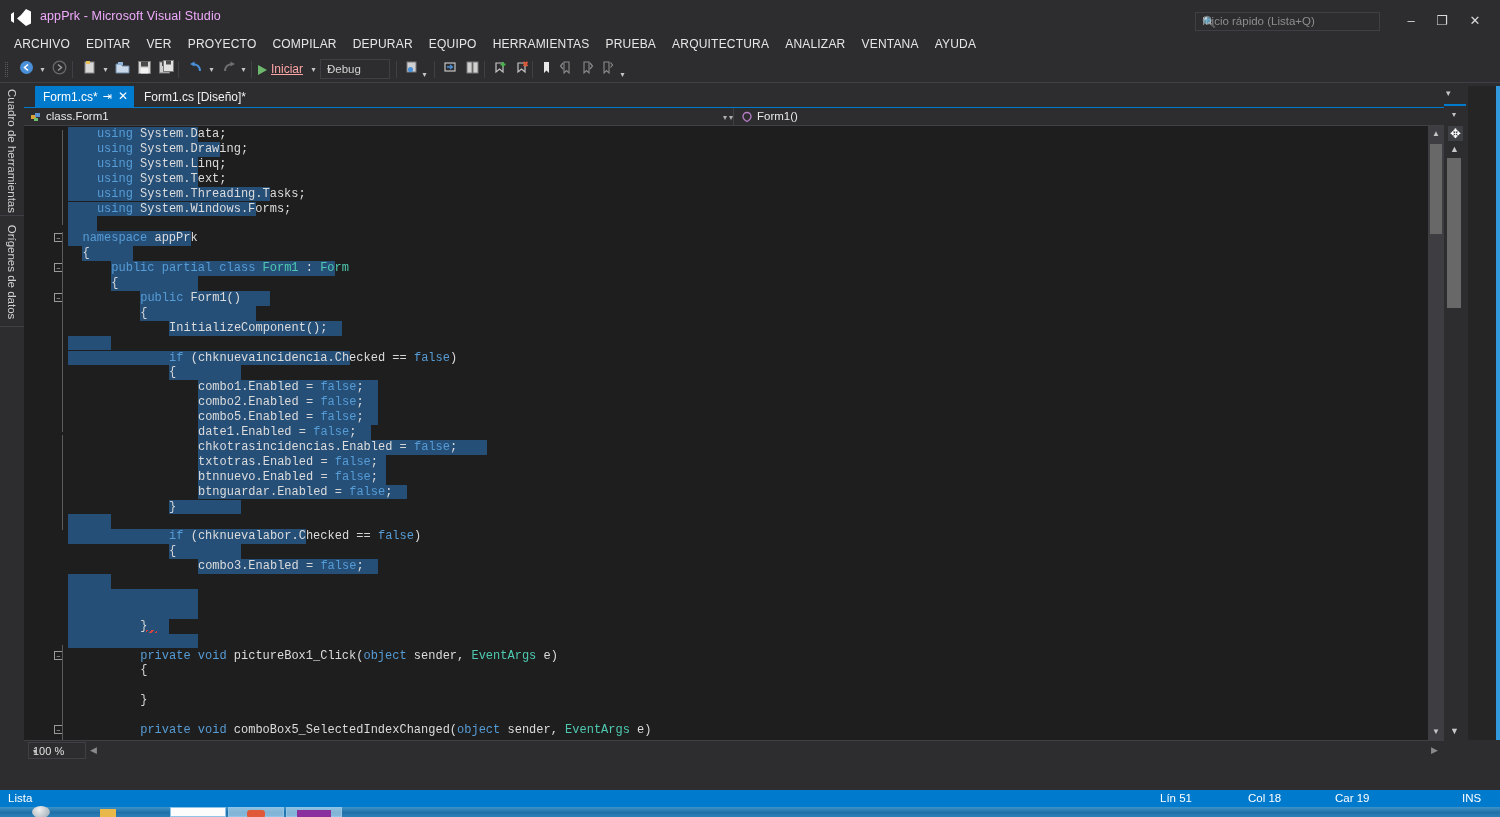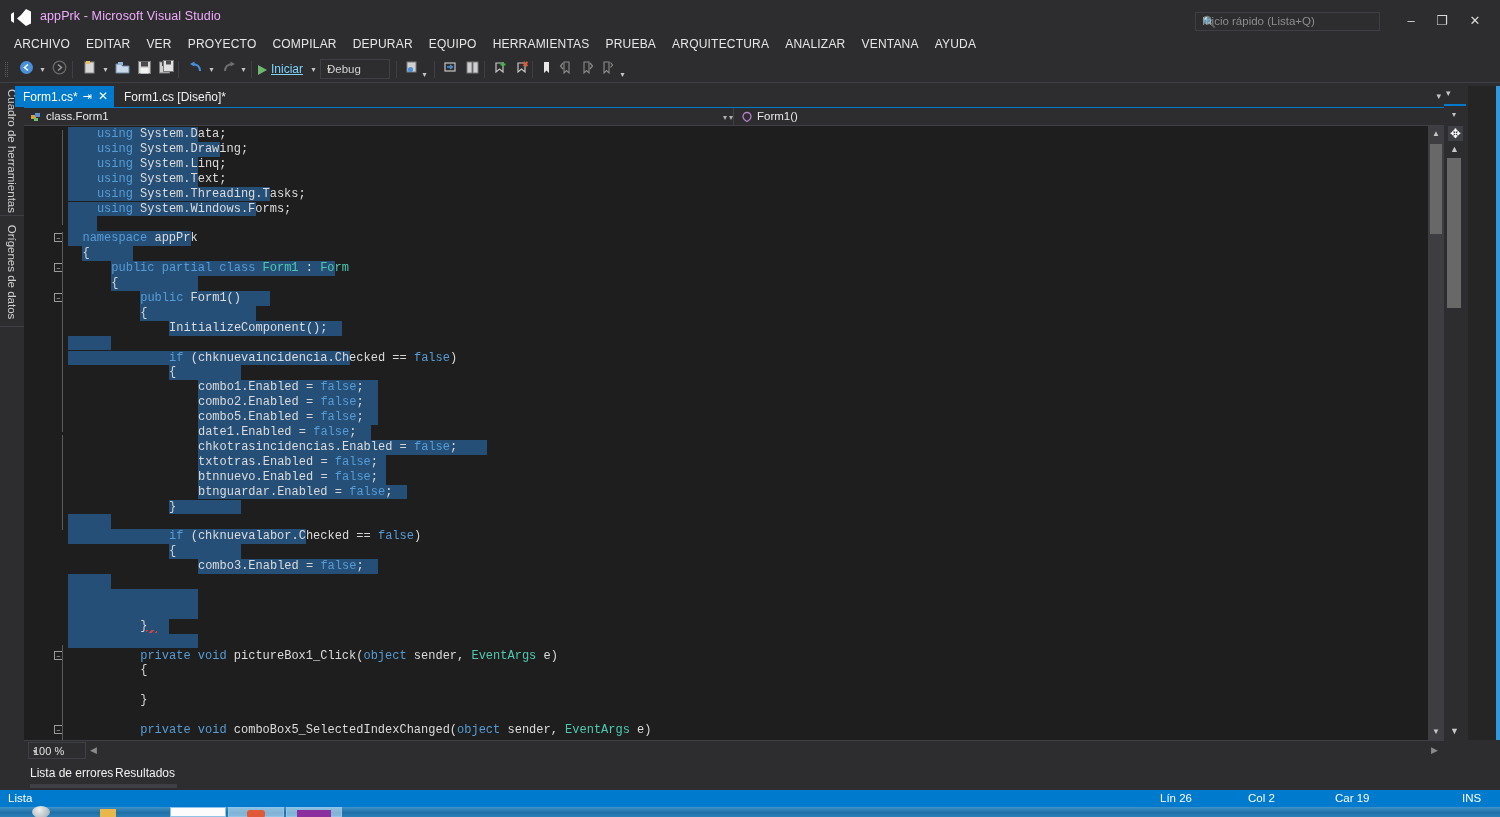--- a/index.html
+++ b/index.html
@@ -72,21 +72,21 @@
     color:#c5c5c5; text-align:center; line-height:9px; cursor:default;
   }
   .run-btn {
     position:absolute; left:258px; top:3px; height:21px; cursor:default;
   }
   .run-tri {
     position:absolute; left:0; top:6px; width:0;height:0;
     border-left:9px solid #6eb86e; border-top:5px solid transparent;
     border-bottom:5px solid transparent;
   }
-  .run-label { position:absolute; left:13px; top:3px; font-size:12px; color:#7dd3fc;text-decoration:underline;}
+  .run-label { position:absolute; left:13px; top:3px; font-size:12px; color:#fca5a5;text-decoration:underline;}
   .debug-combo {
     position:absolute; left:320px; top:3px; width:70px; height:20px;
     border:1px solid #3f3f46; background:#2d2d30; cursor:default;
   }
   .debug-combo span { position:absolute; left:6px; top:3px; font-size:11.5px; color:#d4d4d4;}
   .debug-combo .cc { position:absolute; right:5px; top:5px; font-size:8px; color:#c5c5c5;}
 
   
   .leftdock {
     position:absolute; left:0; top:86px; width:24px; height:654px;
@@ -102,21 +102,21 @@
     white-space:nowrap; font-size:11.5px; color:#d0d0d0;
     transform-origin:center;
   }
   .vtab.toolbox { top:0; height:130px; }
   .vtab.toolbox span { width:125px; text-align:center; }
   .vtab.datasrc { top:131px; height:110px; }
   .vtab.datasrc span { width:105px; text-align:center; }
 
   
   .tabstrip {
-    position:absolute; left:15px; top:86px; width:1444px; height:21px;
+    position:absolute; left:35px; top:86px; width:1444px; height:21px;
     background:#2d2d30;
   }
   .dtab {
     position:absolute; top:0; height:21px; cursor:default;
   }
   .dtab .lbl { position:absolute; left:8px; top:4px; font-size:12px; white-space:nowrap;}
   .dtab.active { left:0; width:99px; background:#007acc; }
   .dtab.active .lbl { color:#ffffff; }
   .dtab.active .pin { position:absolute; right:22px; top:4px; font-size:11px; color:#ffffff; }
   .dtab.active .cls { position:absolute; right:6px; top:3px; font-size:12px; color:#ffffff; }
@@ -515,35 +515,25 @@
 
   <div class="zoomrow">
     <div class="zoom-combo">
       <span>100 %</span>
       <span class="cc">▾</span>
     </div>
     <span class="hs-left">◀</span>
     <span class="hs-right">▶</span>
   </div>
 
-  <div class="panel-tabs">
-    <div class="ptab a">
-      <span class="lbl">Lista de errores</span>
-      <span class="bar" style="width:92px;"></span>
-    </div>
-    <div class="ptab b">
-      <span class="lbl">Resultados</span>
-      <span class="bar" style="width:62px;"></span>
-    </div>
-  </div>
 
   <div class="statusbar">
     <span class="st-item st-ready">Lista</span>
-    <span class="st-item st-lin">Lín 26</span>
-    <span class="st-item st-col">Col 2</span>
+    <span class="st-item st-lin">Lín 51</span>
+    <span class="st-item st-col">Col 18</span>
     <span class="st-item st-car">Car 19</span>
     <span class="st-item st-ins">INS</span>
   </div>
 
   <div class="rightdock">
     <div class="rd-col-a">
       <span class="rd-caret">▾</span>
       <div class="rd-blueline"></div>
       <span class="rd-smallcaret">▾</span>
       <div class="rd-move">✥</div>

